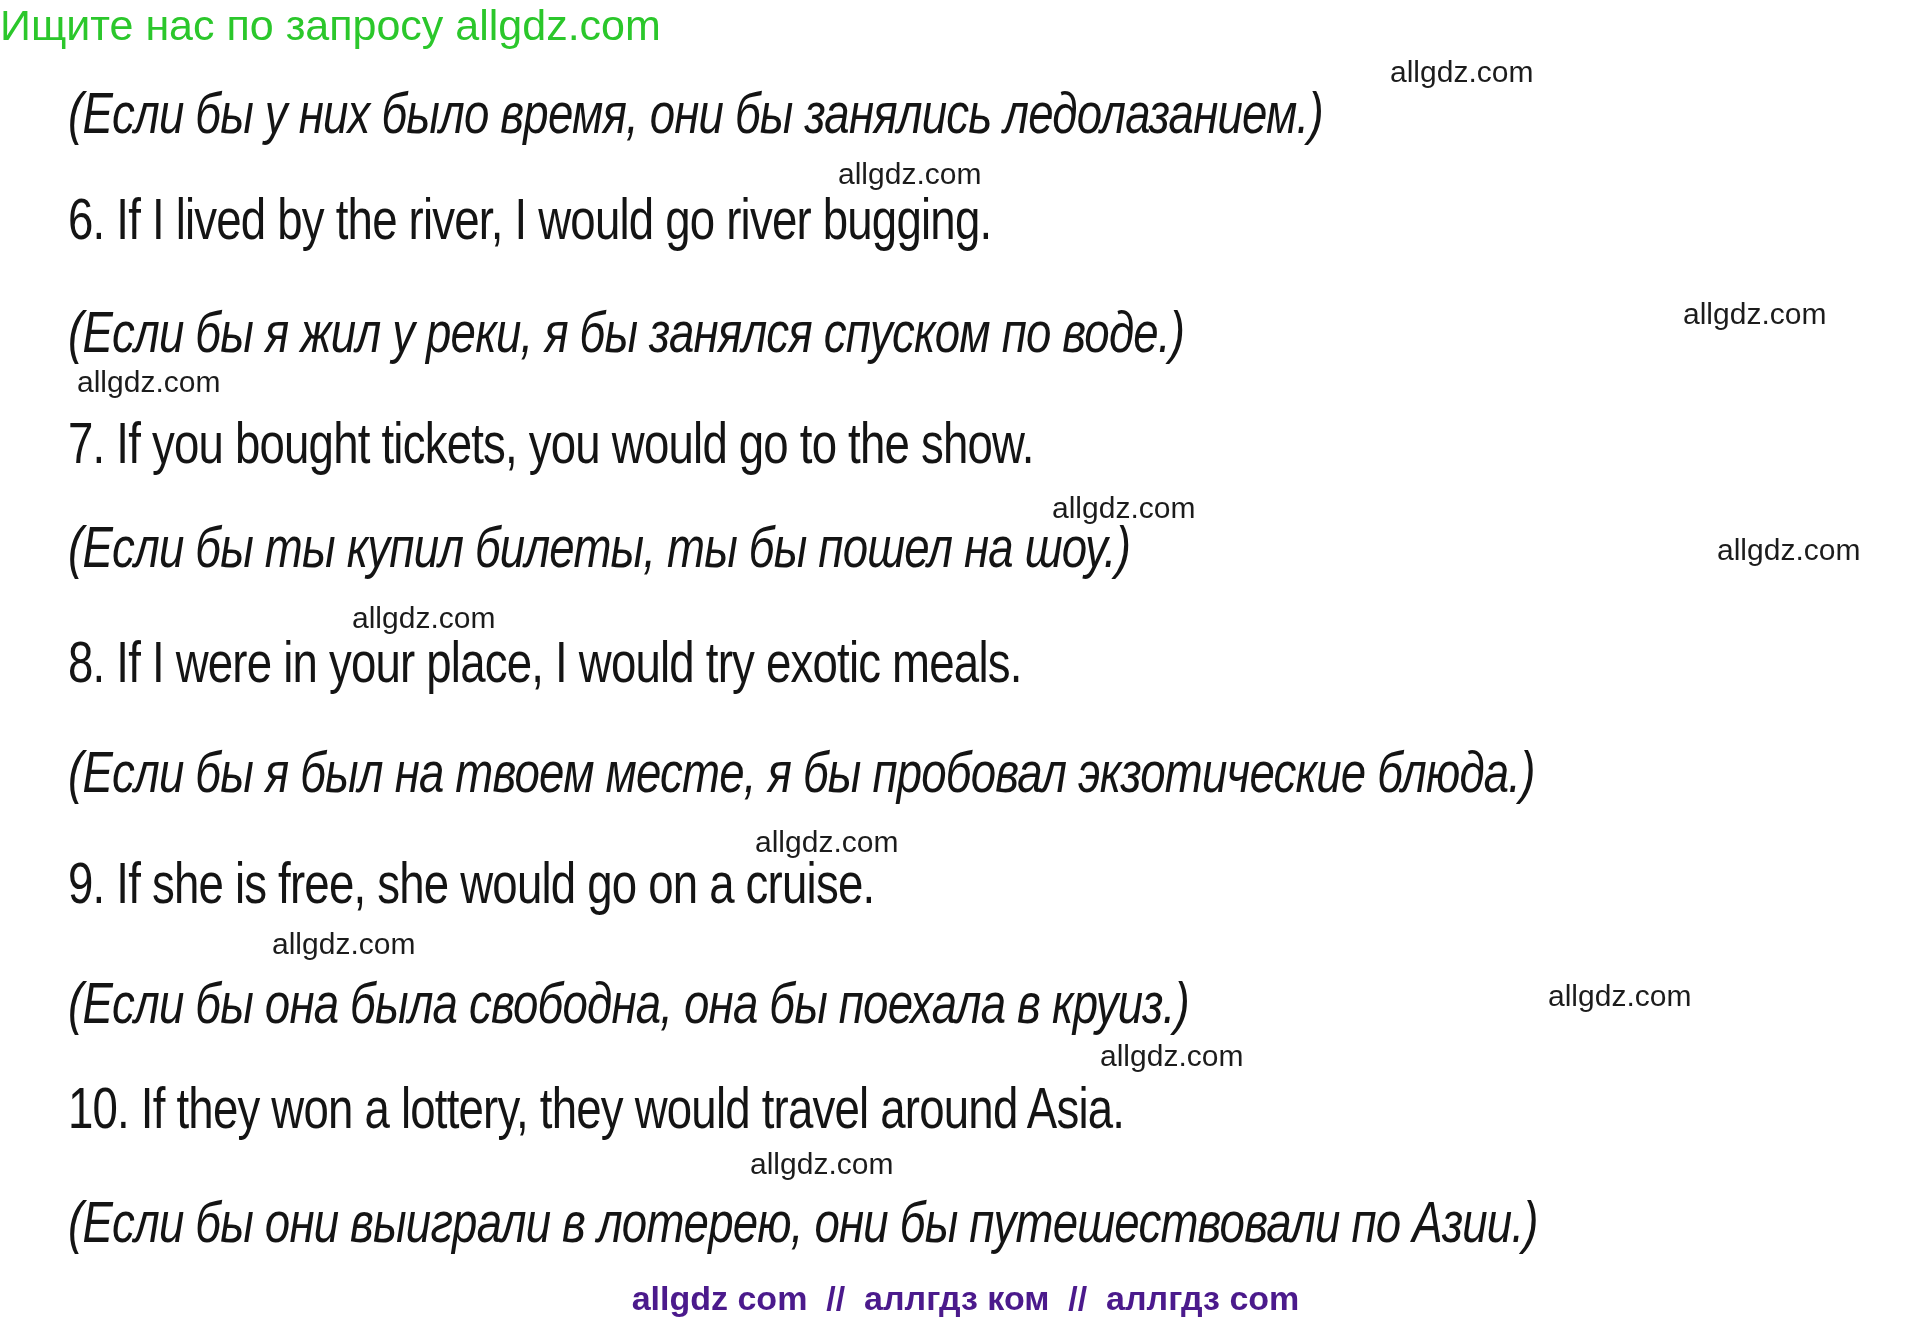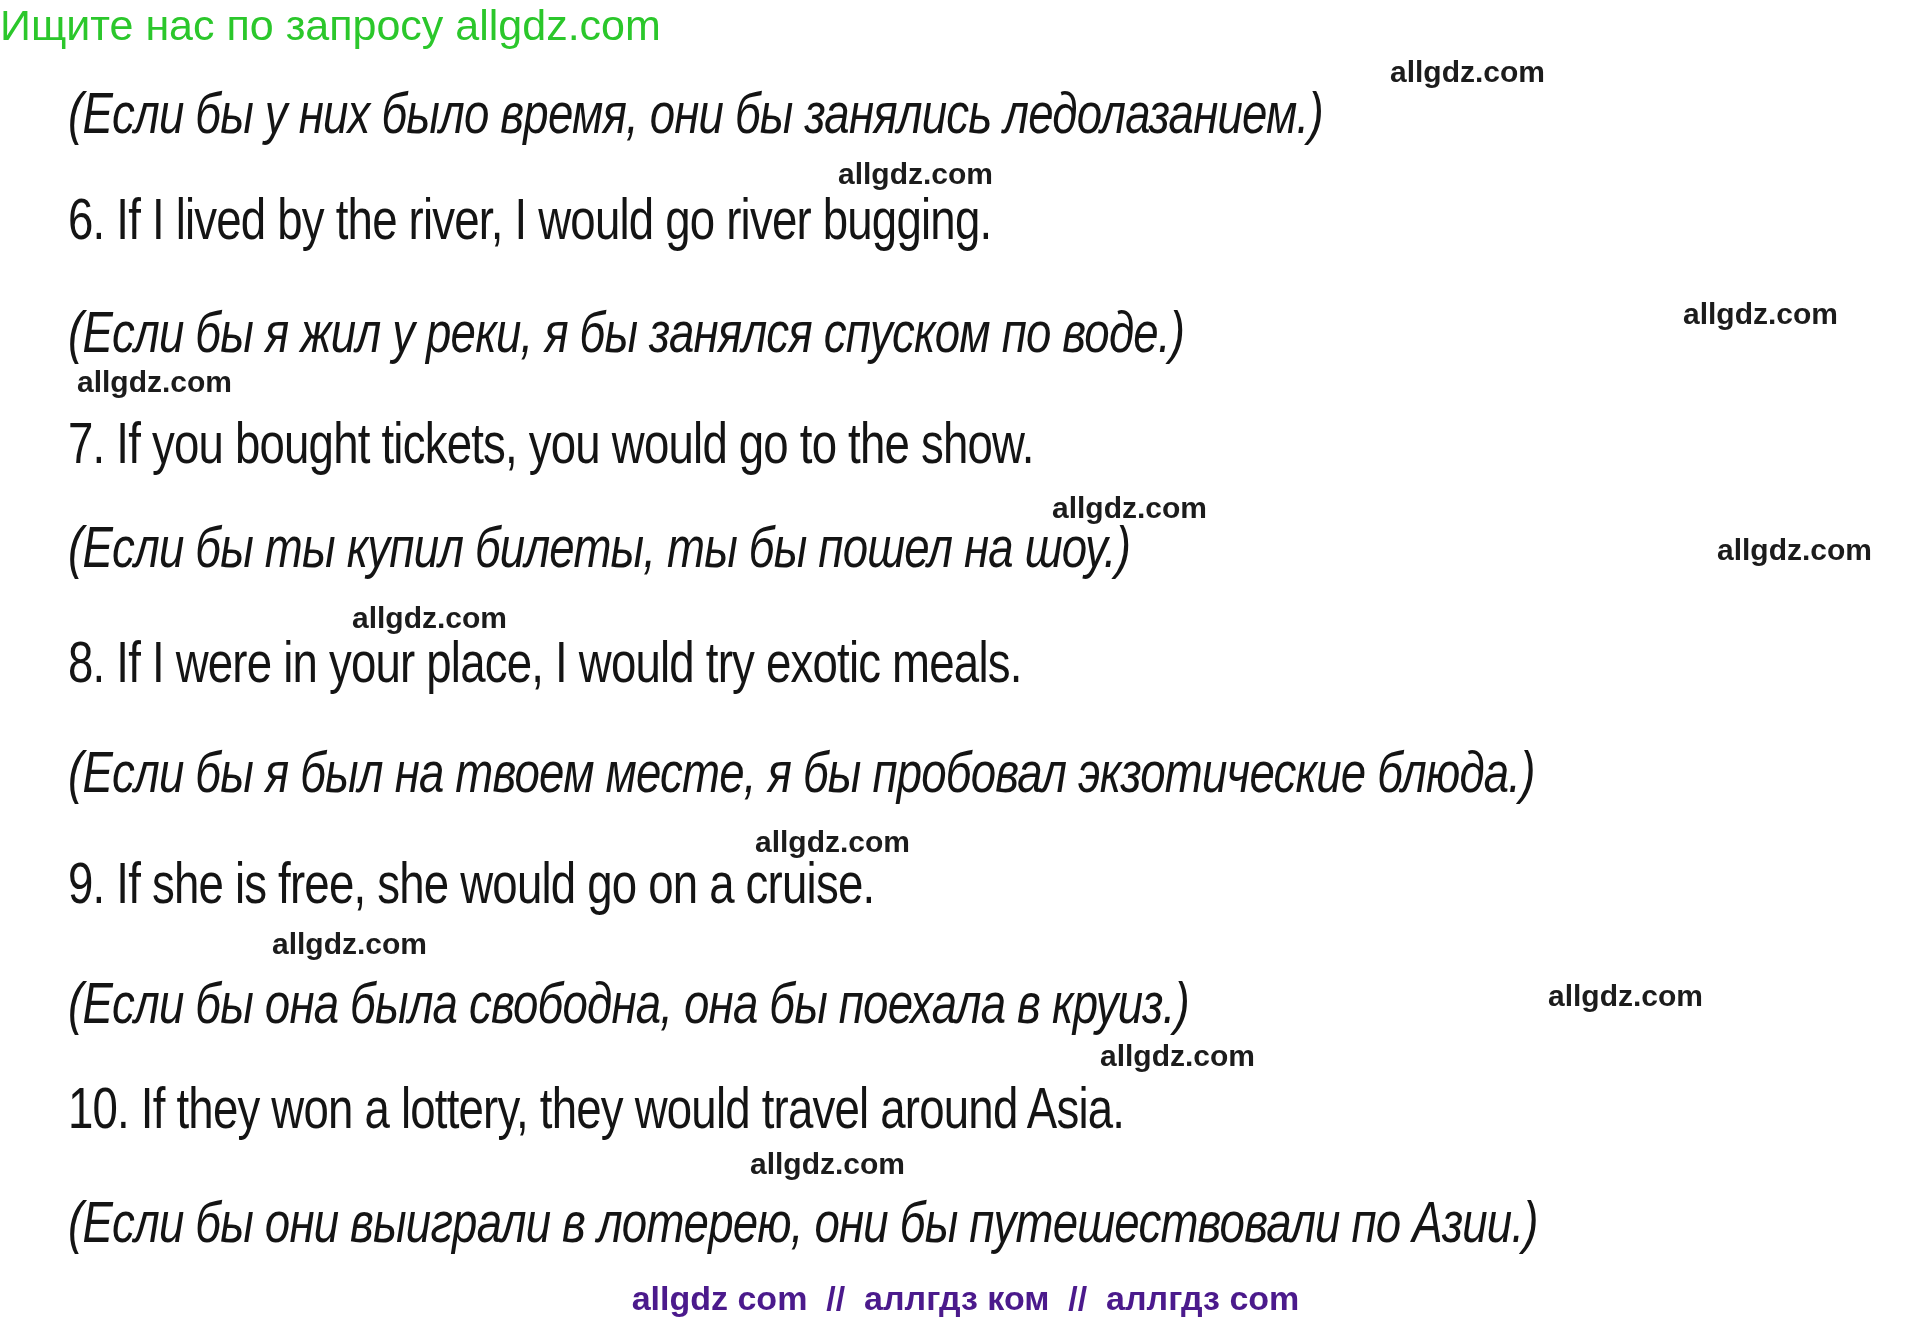--- a/index.html
+++ b/index.html
@@ -32,21 +32,20 @@
     transform-origin: 0 0;
   }
   .sentence.ru { font-style: italic; }
   .wm {
     position: absolute;
     font-size: 30px;
     line-height: 1.05;
     color: #1c1c1c;
     white-space: nowrap;
     letter-spacing: 0px;
-    font-weight: bold;
   }
   .footer {
     position: absolute;
     top: 1280px; left: 0;
     width: 100%;
     text-align: center;
     font-size: 34px;
     line-height: 1.1;
     color: #4b1a8c;
     white-space: pre;

